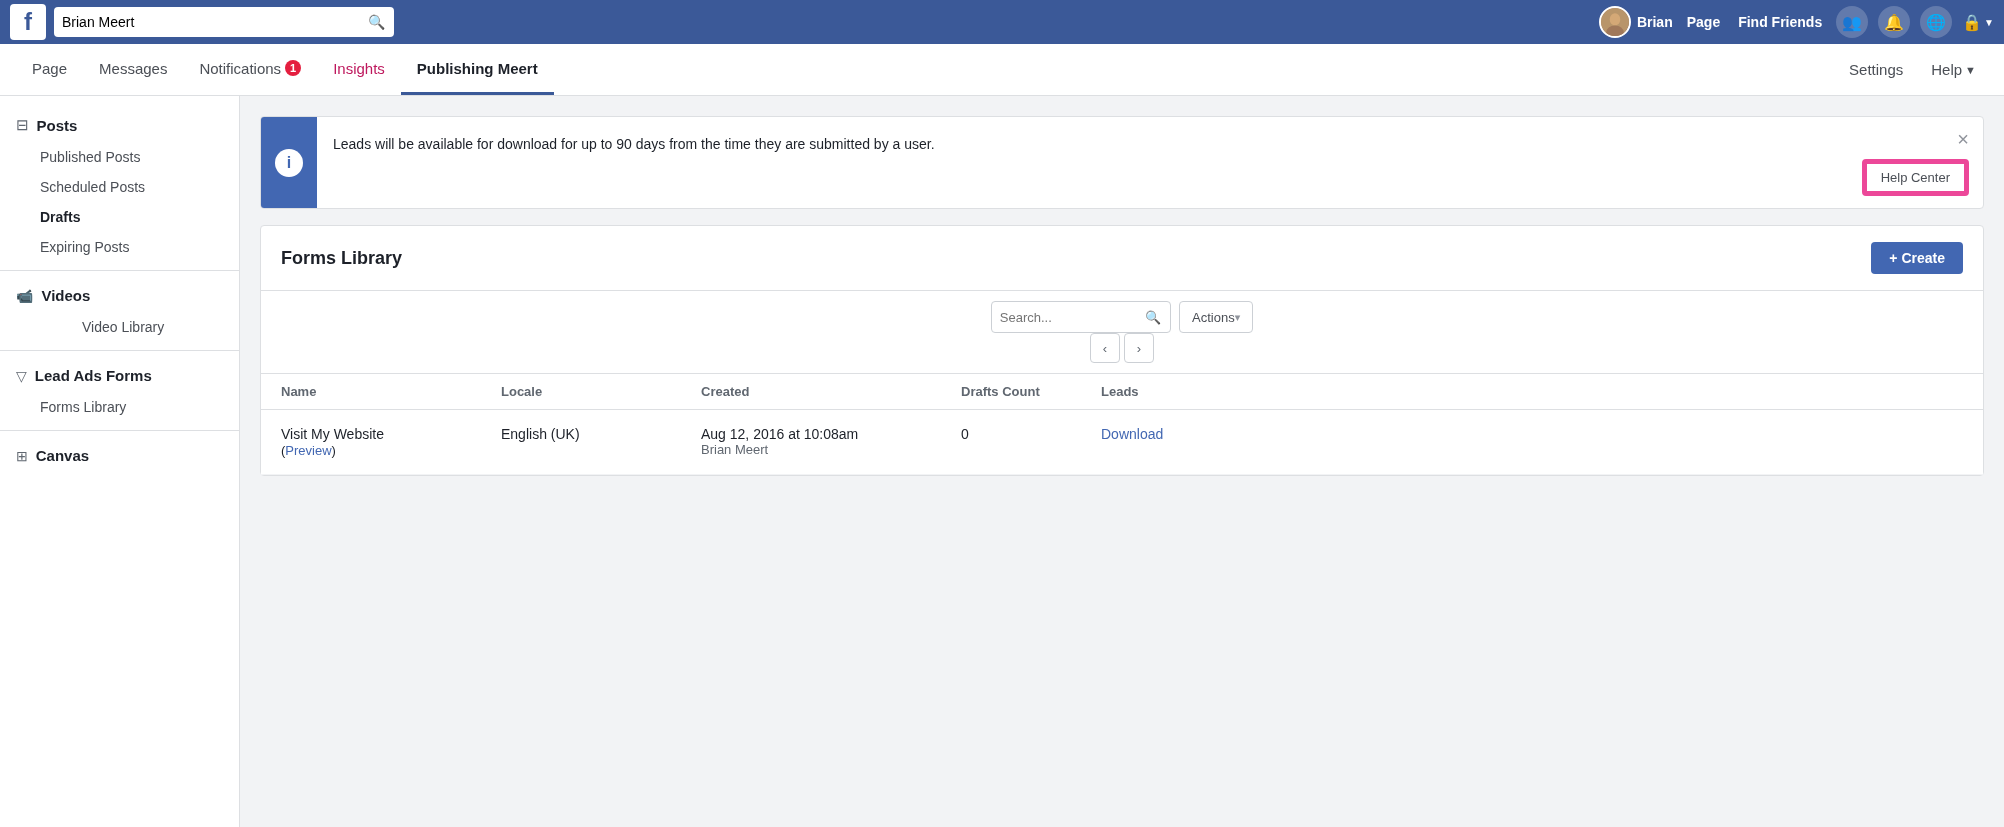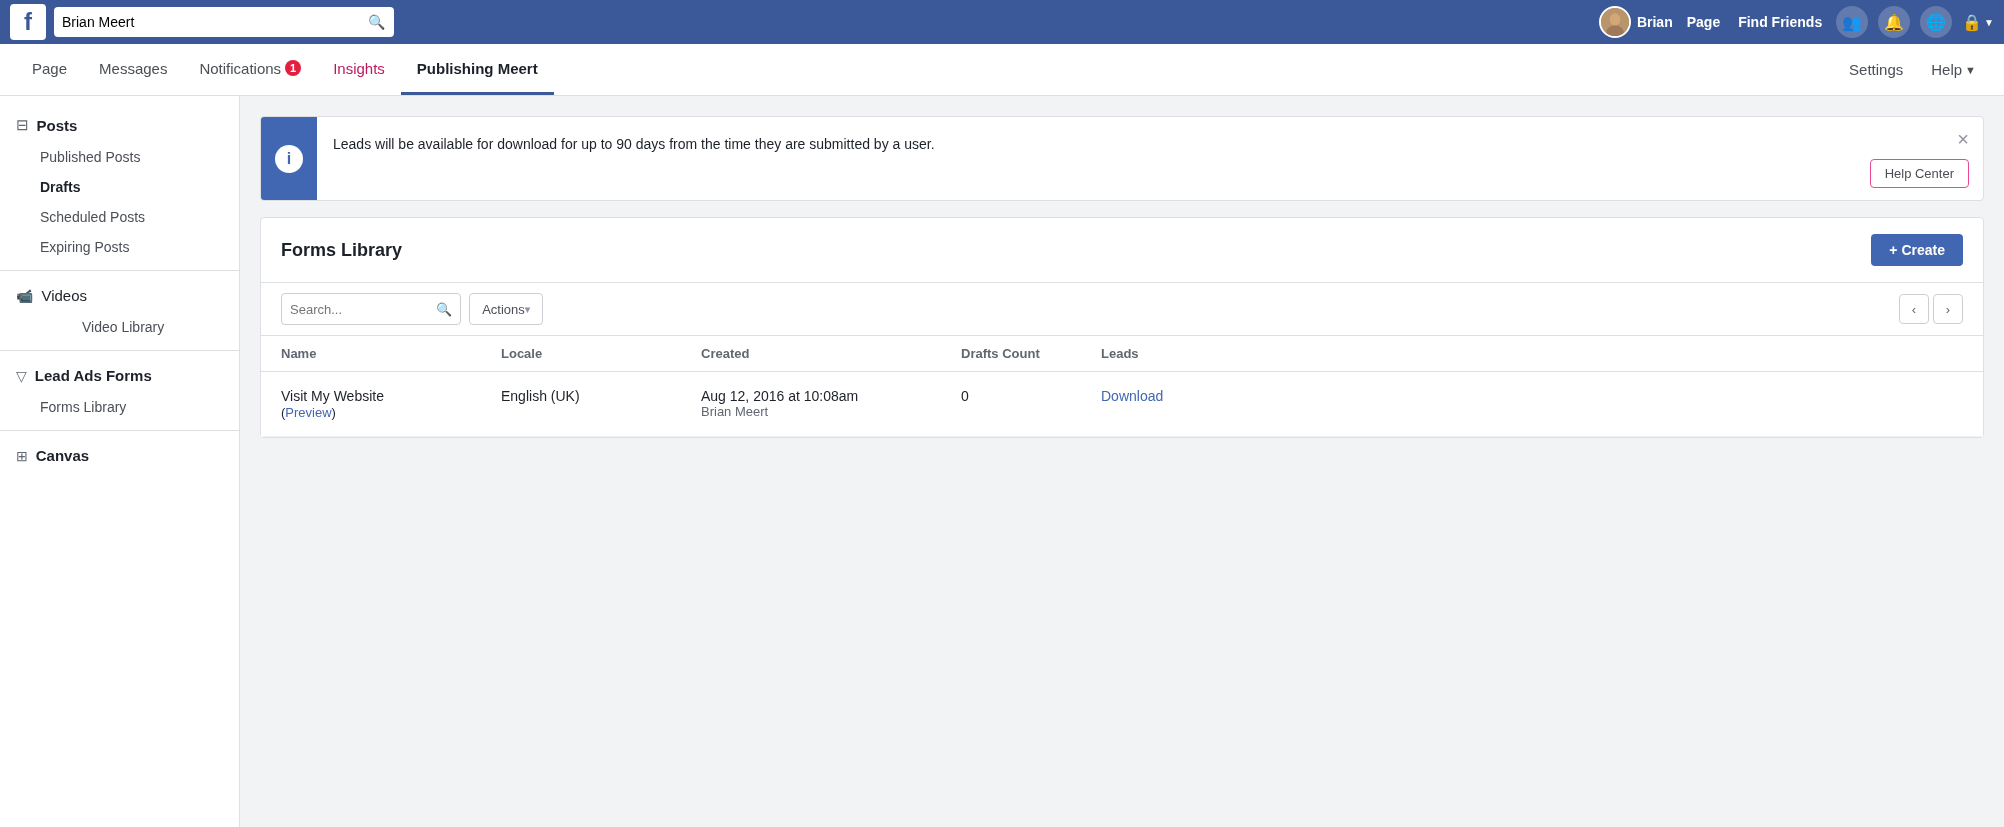--- a/index.html
+++ b/index.html
@@ -71,36 +71,36 @@
   <aside style="width:240px;background:#fff;border-right:1px solid #dddfe2;flex-shrink:0;padding:12px 0;">
 
     <div>
       <div style="display:flex;align-items:center;gap:8px;padding:8px 16px;cursor:pointer;">
         <span style="font-size:15px;color:#606770;">⊟</span>
         <span style="font-size:15px;font-weight:700;color:#1d2129;">Posts</span>
       </div>
       <div style="padding:7px 16px 7px 40px;font-size:14px;color:#4b4f56;cursor:pointer;">
         <span>Published Posts</span>
       </div>
+      <div style="padding:7px 16px 7px 40px;font-size:14px;color:#4b4f56;cursor:pointer;">
+        <span>Scheduled Posts</span>
+      </div>
       <div style="padding:7px 16px 7px 40px;font-size:14px;color:#1d2129;font-weight:700;cursor:pointer;">
         <span>Drafts</span>
-      </div>
-      <div style="padding:7px 16px 7px 40px;font-size:14px;color:#4b4f56;cursor:pointer;">
-        <span>Scheduled Posts</span>
       </div>
       <div style="padding:7px 16px 7px 40px;font-size:14px;color:#4b4f56;cursor:pointer;">
         <span>Expiring Posts</span>
       </div>
     </div>
     <hr style="border:none;border-top:1px solid #dddfe2;margin:8px 0;">
 
     <div>
       <div style="display:flex;align-items:center;gap:8px;padding:8px 16px;cursor:pointer;">
         <span style="font-size:14px;color:#606770;">📹</span>
-        <span style="font-size:15px;font-weight:400;color:#1d2129;">Videos</span>
+        <span style="font-size:15px;font-weight:700;color:#1d2129;">Videos</span>
       </div>
       <div style="padding:7px 16px 7px 40px;font-size:14px;color:#4b4f56;cursor:pointer;margin-left:42px;">
         <span>Video Library</span>
       </div>
     </div>
     <hr style="border:none;border-top:1px solid #dddfe2;margin:8px 0;">
 
     <div>
       <div style="display:flex;align-items:center;gap:8px;padding:8px 16px;cursor:pointer;">
         <span style="font-size:14px;color:#606770;">▽</span>
@@ -124,31 +124,31 @@
 
     <div style="background:#fff;border:1px solid #dddfe2;border-radius:4px;display:flex;align-items:stretch;margin-bottom:16px;overflow:hidden;">
       <div style="background:#4267b2;width:56px;display:flex;align-items:center;justify-content:center;flex-shrink:0;">
         <div style="width:28px;height:28px;border-radius:50%;background:#fff;display:flex;align-items:center;justify-content:center;color:#4267b2;font-weight:900;font-size:16px;">i</div>
       </div>
       <div style="flex:1;padding:16px 16px;font-size:14px;color:#1d2129;line-height:1.6;">
         <span>Leads will be available for download for up to 90 days from the time they are submitted by a user.</span>
       </div>
       <div style="padding:12px 14px;display:flex;flex-direction:column;align-items:flex-end;gap:10px;justify-content:space-between;">
         <button style="background:none;border:none;color:#90949c;font-size:20px;cursor:pointer;line-height:1;padding:0;">×</button>
-        <button style="border:1px solid #ec4899;border-radius:4px;padding:6px 14px;font-size:13px;color:#4b4f56;background:#fff;cursor:pointer;white-space:nowrap;">Help Center</button>
+        <button style="border:5px solid #ec4899;border-radius:4px;padding:6px 14px;font-size:13px;color:#4b4f56;background:#fff;cursor:pointer;white-space:nowrap;">Help Center</button>
       </div>
     </div>
 
     <div style="background:#fff;border:1px solid #dddfe2;border-radius:4px;">
       <div style="display:flex;align-items:center;justify-content:space-between;padding:16px 20px;border-bottom:1px solid #dddfe2;">
         <span style="font-size:18px;font-weight:700;color:#1d2129;">Forms Library</span>
         <button style="background:#4267b2;color:#fff;border:none;border-radius:4px;padding:8px 18px;font-size:14px;font-weight:600;cursor:pointer;">+ Create</button>
       </div>
 
-      <div style="display:flex;align-items:center;justify-content:space-between;padding:10px 20px;border-bottom:1px solid #dddfe2;">
+      <div style="display:flex;align-items:center;justify-content:space-between;padding:10px 20px;border-bottom:1px solid #dddfe2;flex-direction:column;">
         <div style="display:flex;align-items:center;gap:8px;">
           <div style="display:flex;align-items:center;border:1px solid #ccd0d5;border-radius:4px;padding:0 8px;height:32px;background:#fff;gap:6px;">
             <input type="text" style="border: none; outline: none; font-size: 13px; color: rgb(75, 79, 86); width: 140px; background: transparent;" placeholder="Search...">
             <span style="color:#90949c;font-size:13px;">🔍</span>
           </div>
           <button style="display:flex;align-items:center;border:1px solid #ccd0d5;border-radius:4px;padding:0 12px;height:32px;background:#fff;font-size:13px;color:#4b4f56;cursor:pointer;">
             <span>Actions</span>
             <span style="font-size:11px;color:#90949c;">▾</span>
           </button>
         </div>

